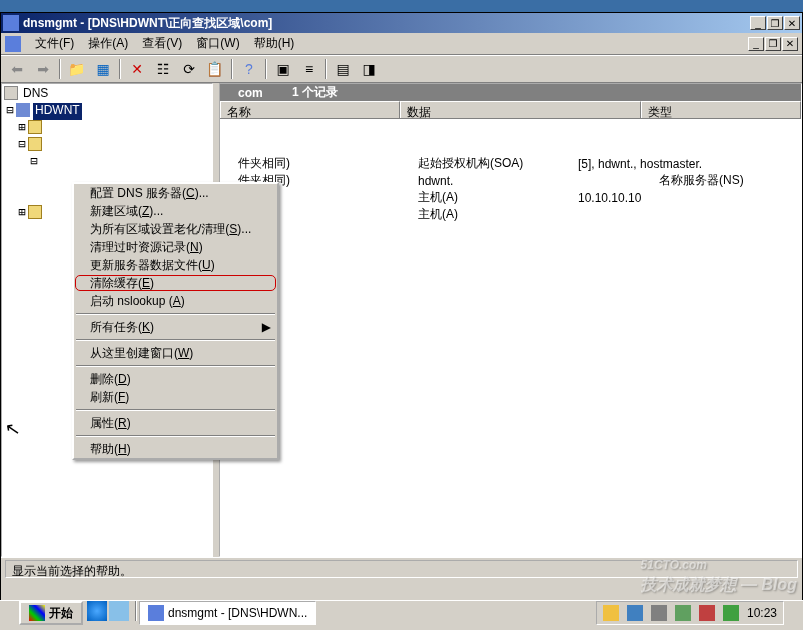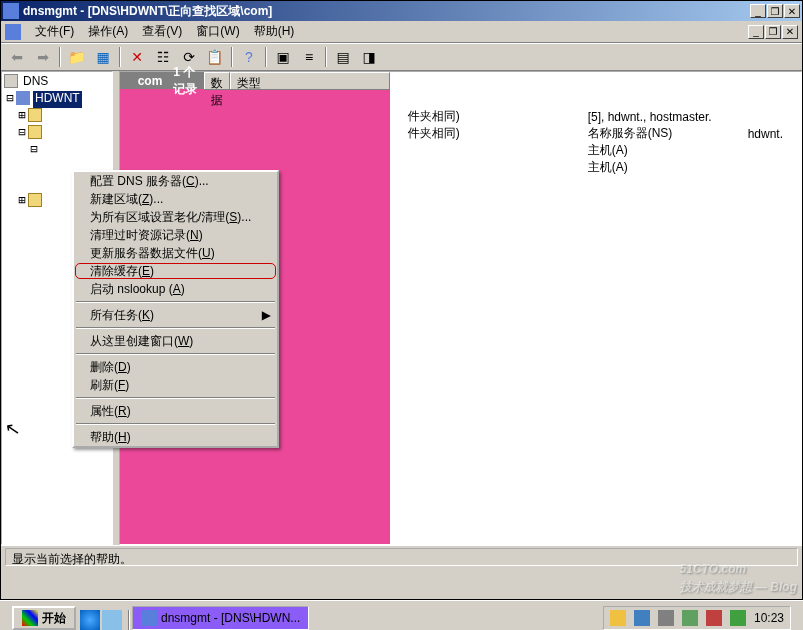--- a/index.html
+++ b/index.html
@@ -1,17 +1,17 @@
 <!DOCTYPE html>
 <html><head>
 <meta charset="utf-8">
 <style>
 *{box-sizing:border-box;margin:0;padding:0;font-family:"SimSun","宋体",Tahoma,sans-serif;font-size:12px}
 body{background:#3a6ea5;width:803px;height:630px;overflow:hidden;position:relative}
-.window{background:#d4d0c8;border:1px solid #000;position:absolute;top:0;left:0;width:803px;height:600px}
+.window{background:#d4d0c8;border:1px solid #000;position:absolute;top:12px;left:0;width:803px;height:600px}
 .titlebar{height:20px;background:linear-gradient(to right,#0a246a,#a6caf0);display:flex;align-items:center;padding:0 2px;color:#fff}
 .titlebar .tb-icon{width:16px;height:16px;background:#5a7edc;margin-right:4px}
 .titlebar .title{flex:1;font-weight:bold}
 .winbtns{display:flex;gap:1px}
 .winbtn{width:16px;height:14px;background:#d4d0c8;border:1px solid #fff;border-right-color:#404040;border-bottom-color:#404040;display:flex;align-items:center;justify-content:center;font-family:Marlett,Arial;font-size:10px;color:#000}
 .menubar{height:22px;display:flex;align-items:center;padding:0 4px;border-bottom:1px solid #808080;gap:2px}
 .menubar .mm-icon{width:16px;height:16px;background:#5a7edc;margin-right:6px}
 .menuitem{padding:2px 6px}
 .menubar .winbtns{margin-left:auto}
 .toolbar{height:28px;border-top:1px solid #fff;border-bottom:1px solid #808080;display:flex;align-items:center;padding:0 4px;gap:2px}
@@ -21,46 +21,46 @@
 .tree-pane{width:212px;border:1px inset #fff;background:#fff;padding:2px;overflow:hidden}
 .tree-row{display:flex;height:17px;white-space:nowrap}
 .tree-row .exp{width:12px;text-align:center;color:#000;font-family:monospace}
 .tree-row .ind{display:inline-block}
 .tree-row .ticon{width:14px;height:14px;margin-right:3px}
 .tree-row .tlabel{padding:0 2px}
 .tree-row .tlabel.sel{background:#0a246a;color:#fff}
 .ic-dns{background:#d4d0c8;border:1px solid #888}
 .ic-srv{background:#6e8ad4}
 .ic-folder{background:#f0d87a;border:1px solid #a08020}
-.content{flex:1;display:flex;flex-direction:row;border:1px inset #fff;background:#ec4899;margin-left:6px}
+.content{flex:1;display:flex;flex-direction:column;border:1px inset #fff;background:#f9a8d4;margin-left:6px}
 .pathbar{height:17px;background:#808080;color:#fff;display:flex;align-items:center;font-weight:bold}
 .pathbar .pb1{width:72px;padding-left:18px}
 .list-head{height:18px;background:#d4d0c8;display:flex;border-bottom:1px solid #808080}
 .list-head .hcol{border-right:1px solid #808080;border-top:1px solid #fff;border-left:1px solid #fff;padding:2px 6px}
 .list-body{flex:1;background:#fff;padding-top:2px}
 .lrow{display:flex;height:17px;align-items:center}
 .lcell{padding:0 18px;overflow:hidden;white-space:nowrap}
 .ctx{position:absolute;left:71px;top:99px;width:207px;background:#d4d0c8;border:2px outset #fff;box-shadow:2px 2px 3px rgba(0,0,0,.4);z-index:50}
 .ctx .ci{height:18px;display:flex;align-items:center;padding:0 16px;position:relative}
 .ctx .ci.hi{outline:1.5px solid #c00;outline-offset:-2px;border-radius:6px}
 .ctx .ci .arr{position:absolute;right:6px}
 .ctx .csep{height:1px;border-top:1px solid #808080;border-bottom:1px solid #fff;margin:3px 2px}
 .ctx u{text-decoration:underline}
 .statusbar{height:22px;border-top:1px solid #fff;display:flex;align-items:center;padding:2px 4px}
 .status-cell{border:1px inset #fff;padding:2px 6px;height:18px;flex:1}
-.taskbar{position:absolute;bottom:0;left:0;width:803px;height:30px;background:#d4d0c8;border-top:1px solid #fff;display:flex;align-items:flex-end;padding:0 12px}
+.taskbar{position:absolute;bottom:0;left:0;width:803px;height:30px;background:#d4d0c8;border-top:1px solid #fff;display:flex;align-items:flex-start;padding:0 19px}
 .start{height:24px;padding:0 8px;border:2px outset #fff;display:flex;align-items:center;gap:4px;font-weight:bold}
 .start .flag{width:16px;height:16px;background:linear-gradient(45deg,#f00,#0c0,#00f,#ff0)}
 .ql{display:flex;align-items:center;gap:2px;margin:0 4px}
 .ql .qi{width:20px;height:20px}
-.taskbtn{height:24px;border:1px inset #fff;padding:0 8px;display:flex;align-items:center;gap:4px;background:#8b5cf6;min-width:170px}
+.taskbtn{height:24px;border:1px inset #fff;padding:0 8px;display:flex;align-items:center;gap:4px;background:#ffffff;min-width:170px}
 .sys{margin-left:auto;height:24px;border:1px inset #fff;padding:0 6px;display:flex;align-items:center;gap:8px}
 .sys .si{width:16px;height:16px}
 .watermark{position:absolute;right:6px;bottom:34px;color:rgba(255,255,255,.5);font-size:22px;font-weight:bold;font-style:italic;pointer-events:none;text-shadow:1px 1px 2px rgba(0,0,0,.3)}
-.watermark .sub{font-size:12px;display:block;text-align:right}
+.watermark .sub{font-size:16px;display:block;text-align:right}
 .cursor{position:absolute;left:5px;top:418px;font-size:18px;color:#000;pointer-events:none;transform:rotate(-10deg)}
 </style>
 </head>
 <body>
 
 <div class="window">
   <div class="titlebar">
     <div class="tb-icon"></div>
     <div class="title">dnsmgmt - [DNS\HDWNT\正向查找区域\com]</div>
     <div class="winbtns">
@@ -136,38 +136,41 @@
         <span class="ticon ic-folder"></span>
       </div>
     </div>
 
     <div class="content">
       <div class="pathbar">
         <span class="pb1">com</span>
         <span>1 个记录</span>
       </div>
       <div class="list-head">
+        <div class="hcol" style="width:180px">名称</div>
         <div class="hcol" style="flex:1">数据</div>
         <div class="hcol" style="width:160px">类型</div>
       </div>
       <div class="list-body">
         <div style="height:34px"></div>
         <div id="rows">
             <div class="lrow">
               <div class="lcell" style="width:180px">件夹相同)</div>
+              <div class="lcell" style="width:160px">起始授权机构(SOA)</div>
               <div class="lcell" style="flex:1">[5], hdwnt., hostmaster.</div>
             </div>
             <div class="lrow">
               <div class="lcell" style="width:180px">件夹相同)</div>
+              <div class="lcell" style="flex:1">hdwnt.</div>
               <div class="lcell" style="width:160px">名称服务器(NS)</div>
-              <div class="lcell" style="flex:1">hdwnt.</div>
             </div>
             <div class="lrow">
               <div class="lcell" style="width:180px"></div>
               <div class="lcell" style="width:160px">主机(A)</div>
+              <div class="lcell" style="flex:1">10.10.10.10</div>
             </div>
             <div class="lrow">
               <div class="lcell" style="width:180px"></div>
               <div class="lcell" style="width:160px">主机(A)</div>
             </div>
           </div>
       </div>
     </div>
 
     <div class="ctx">

